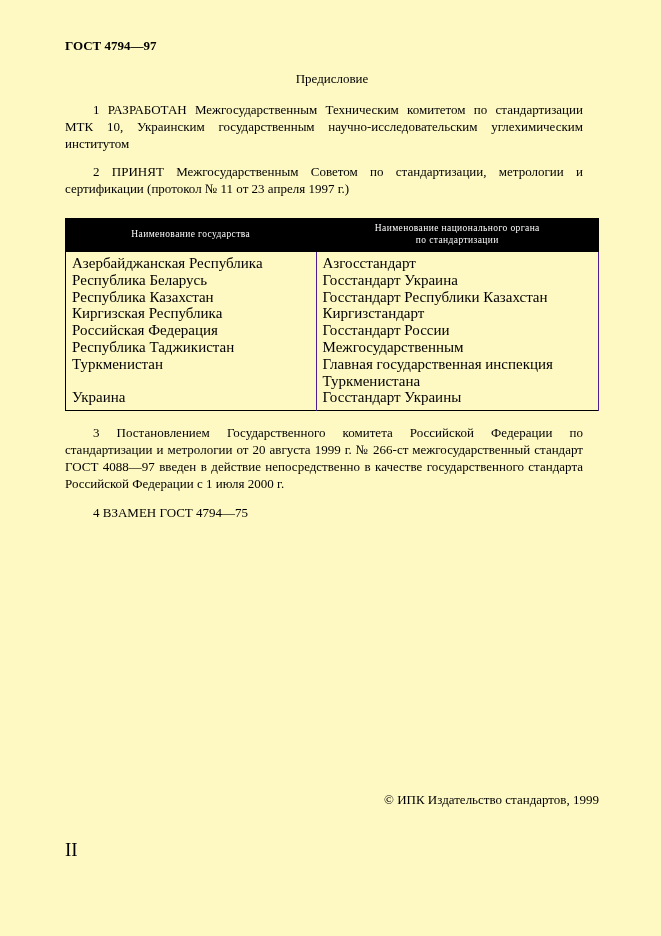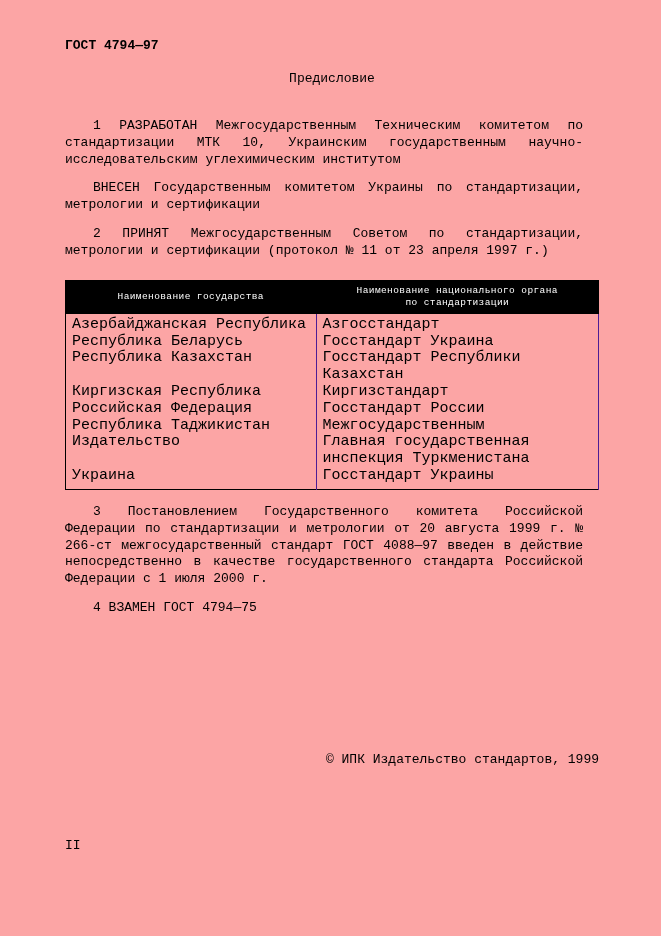--- a/index.html
+++ b/index.html
@@ -5,42 +5,42 @@
   html, body {
     margin: 0;
     padding: 0;
     background: #e8e8e8;
   }
   .page {
     position: relative;
     width: 661px;
     height: 936px;
     margin: 0 auto;
-    background: #fca5a5;
+    background: #fef9c3;
     color: #000000;
-    font-family: Liberation Mono, monospace;
+    font-family: Liberation Serif, serif;
     font-size: 13px;
     line-height: 1.3;
     overflow: hidden;
     box-sizing: border-box;
   }
   .content {
     position: absolute;
     top: 38px;
     left: 65px;
     right: 62px;
   }
   .doc-code {
     font-weight: bold;
     font-size: 13px;
     margin: 0 0 16px 0;
   }
   .section-title {
     text-align: center;
-    margin: 0 0 30px 0;
+    margin: 0 0 14px 0;
   }
   p.para {
     margin: 0 16px 12px 0;
     text-align: justify;
     text-indent: 28px;
   }
   p.para-tight {
     margin: 0 0 12px 0;
     text-indent: 28px;
   }
@@ -74,54 +74,53 @@
     border-top: none;
     border-bottom: none;
     vertical-align: top;
   }
   table.vote-table tbody tr:first-child td { padding-top: 3px; }
   table.vote-table tbody tr:last-child td { padding-bottom: 4px; }
   col.country-col { width: 47%; }
   col.agency-col  { width: 53%; }
   .copyright {
     position: absolute;
-    top: 752px;
+    top: 792px;
     right: 62px;
     font-size: 13px;
   }
   .restriction {
     position: absolute;
     top: 782px;
     left: 65px;
     right: 62px;
     text-align: justify;
     text-indent: 28px;
     font-size: 13px;
     line-height: 1.3;
   }
   .page-number {
     position: absolute;
     top: 838px;
     left: 65px;
-    font-size: 13px;
+    font-size: 19px;
   }
 </style>
 </head>
 <body>
 
 <div class="page">
   <div class="content">
 
     <div class="doc-code">ГОСТ 4794—97</div>
 
     <div class="section-title">Предисловие</div>
 
     <p class="para">1  РАЗРАБОТАН Межгосударственным Техническим комитетом по стандартизации МТК 10, Украинским государственным научно-исследовательским углехимическим институтом</p>
 
-    <p class="para">ВНЕСЕН Государственным комитетом Украины по стандартизации, метрологии и сертификации</p>
 
     <p class="para">2  ПРИНЯТ Межгосударственным Советом по стандартизации, метрологии и сертификации (протокол № 11 от 23 апреля 1997 г.)</p>
 
 
     <table class="vote-table">
       <colgroup>
         <col class="country-col">
         <col class="agency-col">
       </colgroup>
       <thead>
@@ -150,21 +149,21 @@
         </tr>
         <tr>
           <td>Российская Федерация</td>
           <td>Госстандарт России</td>
         </tr>
         <tr>
           <td>Республика Таджикистан</td>
           <td>Межгосударственным</td>
         </tr>
         <tr>
-          <td>Издательство</td>
+          <td>Туркменистан</td>
           <td>Главная государственная инспекция Туркменистана</td>
         </tr>
         <tr>
           <td>Украина</td>
           <td>Госстандарт Украины</td>
         </tr>
       </tbody>
     </table>
 
     <p class="para">3  Постановлением Государственного комитета Российской Федерации по стандартизации и метрологии от 20 августа 1999 г. № 266-ст межгосударственный стандарт ГОСТ 4088—97 введен в действие непосредственно в качестве государственного стандарта Российской Федерации с 1 июля 2000 г.</p>

